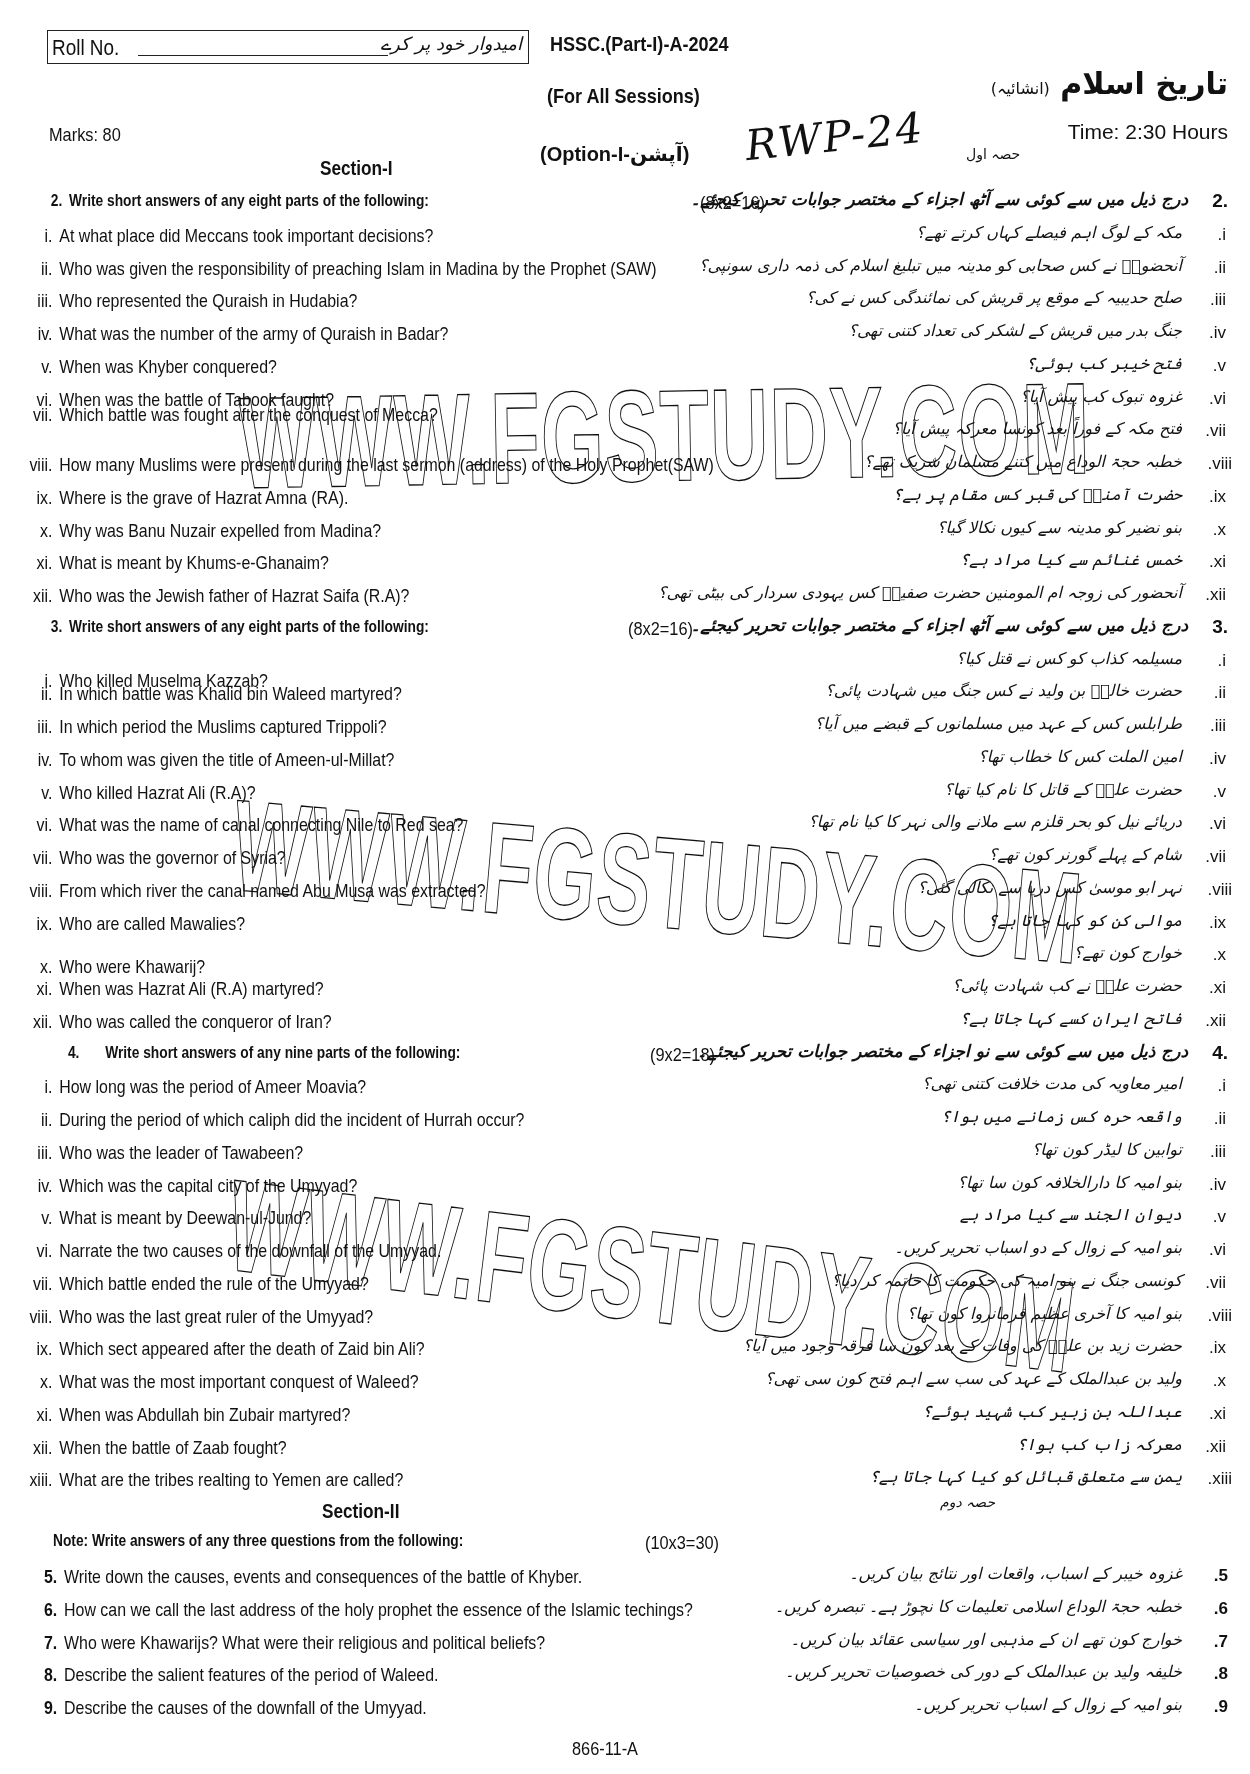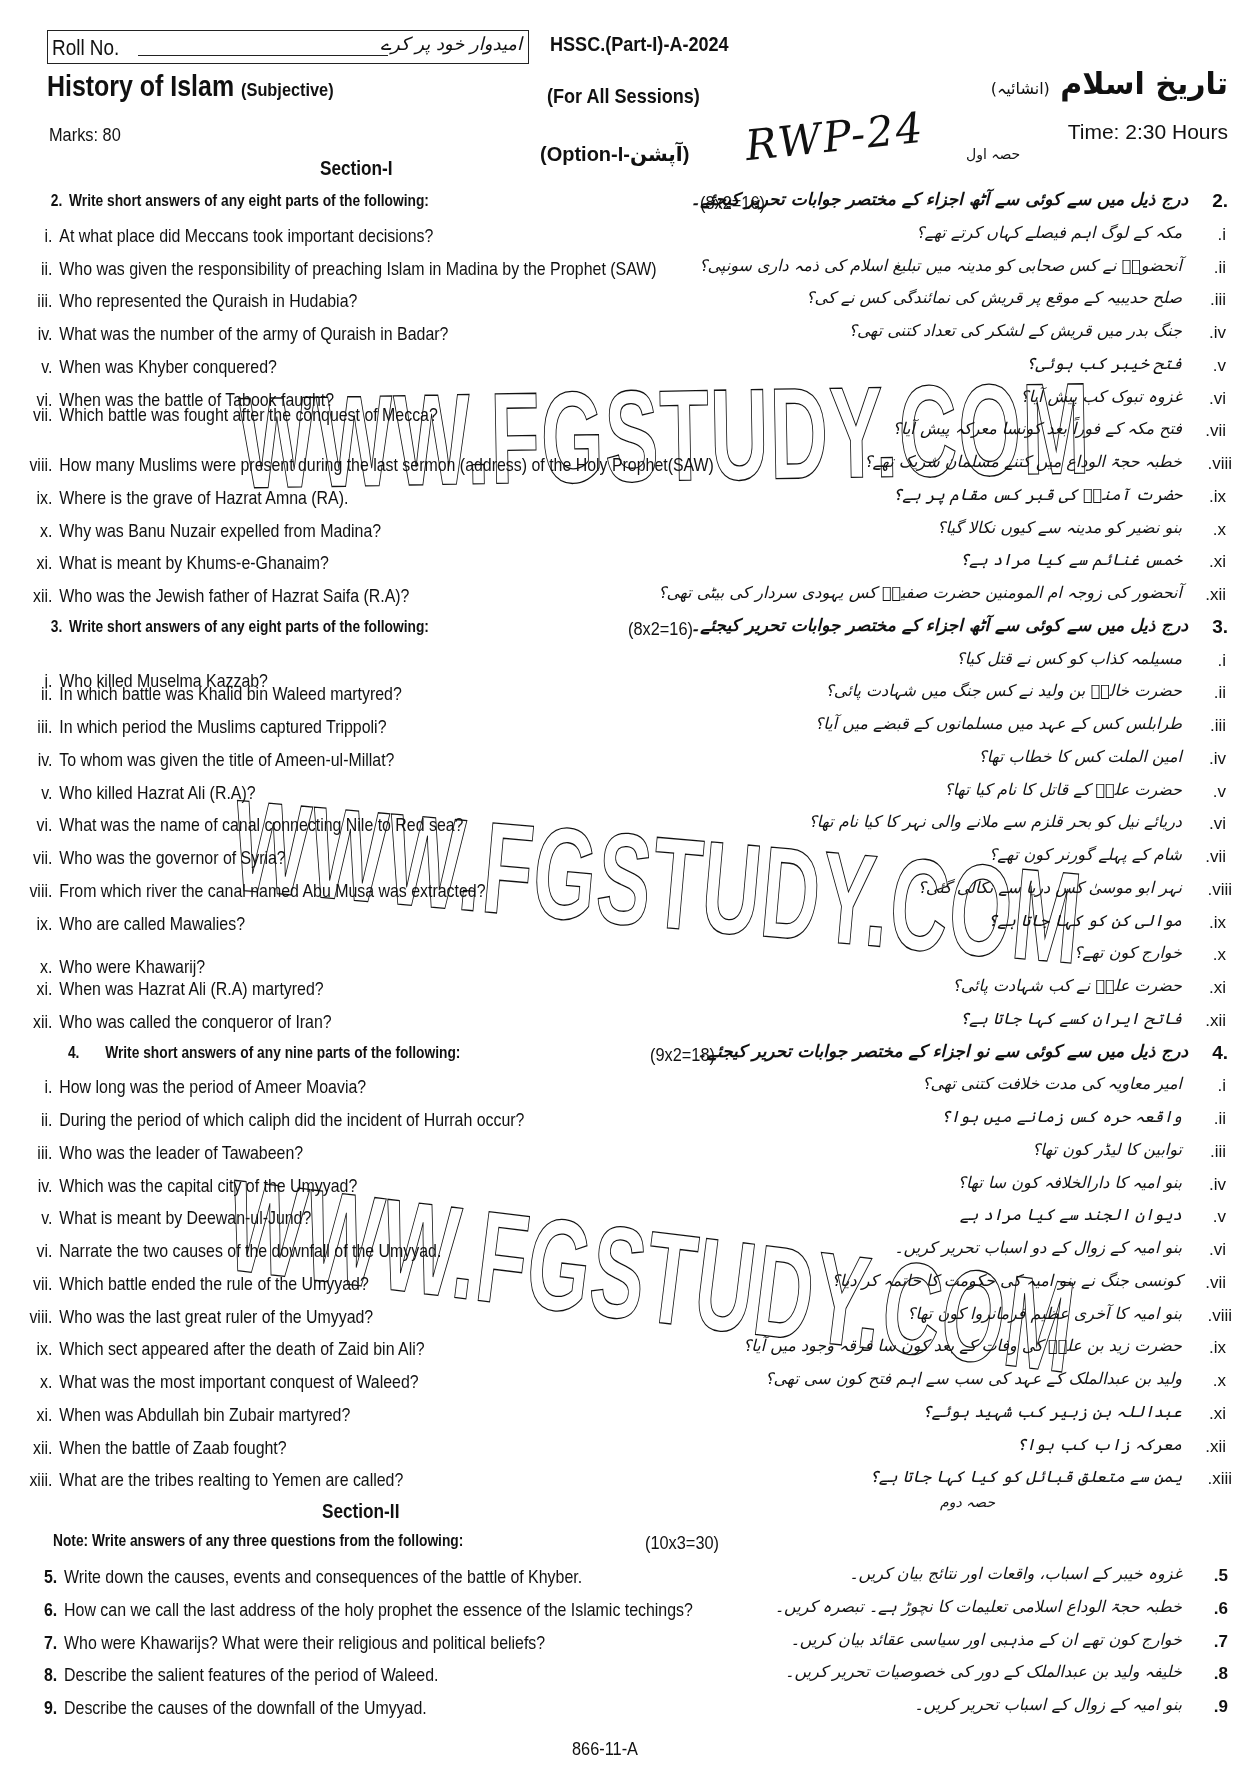--- a/index.html
+++ b/index.html
@@ -51,23 +51,20 @@
 
 <div class="page">
 
   <div class="roll-box">
     <span class="roll-label cond">Roll No.</span>
     <span class="roll-line"></span>
     <span class="roll-urdu">امیدوار خود پر کرے</span>
   </div>
   <div class="abs exam-code"><span class="cond">HSSC.(Part-I)-A-2024</span></div>
 
-  <div class="abs subject">
-    <span class="cond"><span>History of Islam</span> <small>(Subjective)</small></span>
-  </div>
   <div class="abs sessions"><span class="cond">(For All Sessions)</span></div>
   <div class="abs urdu-title">
     <span>تاریخ اسلام</span> <small>(انشائیہ)</small>
   </div>
 
   <div class="abs marks"><span class="cond">Marks: 80</span></div>
   <div class="abs option">(Option-I-آپشن)</div>
   <div class="abs rwp">RWP-24</div>
   <div class="abs time">Time: 2:30 Hours</div>
   <div class="abs sec-urdu">حصہ اول</div>

